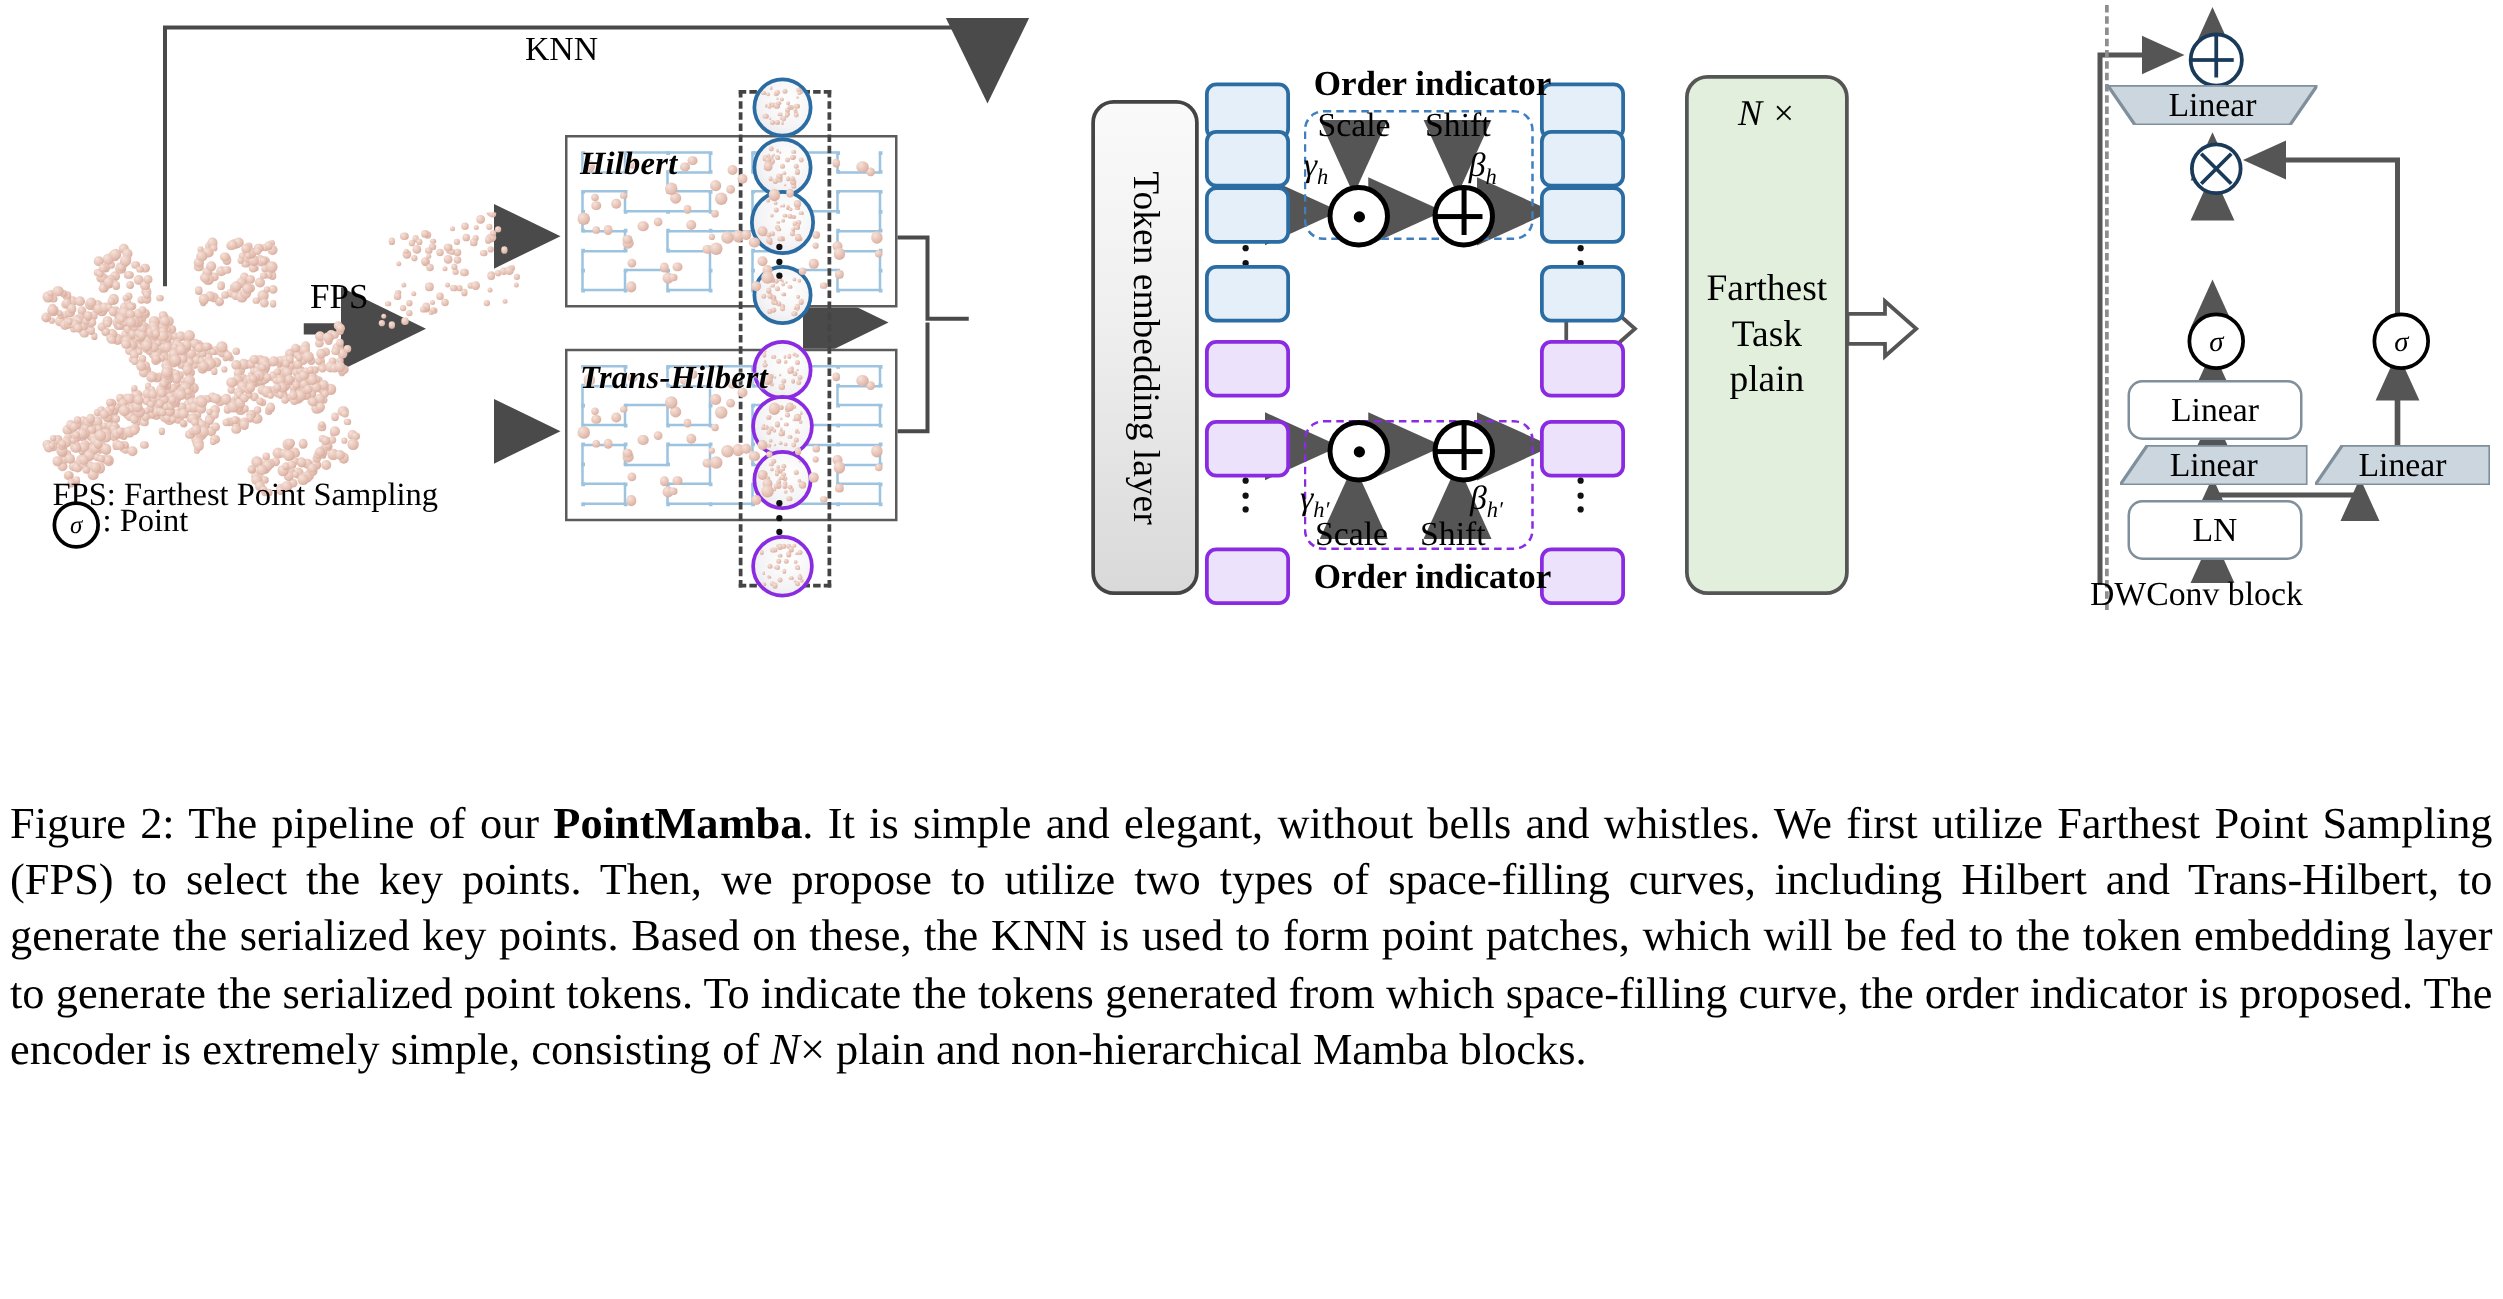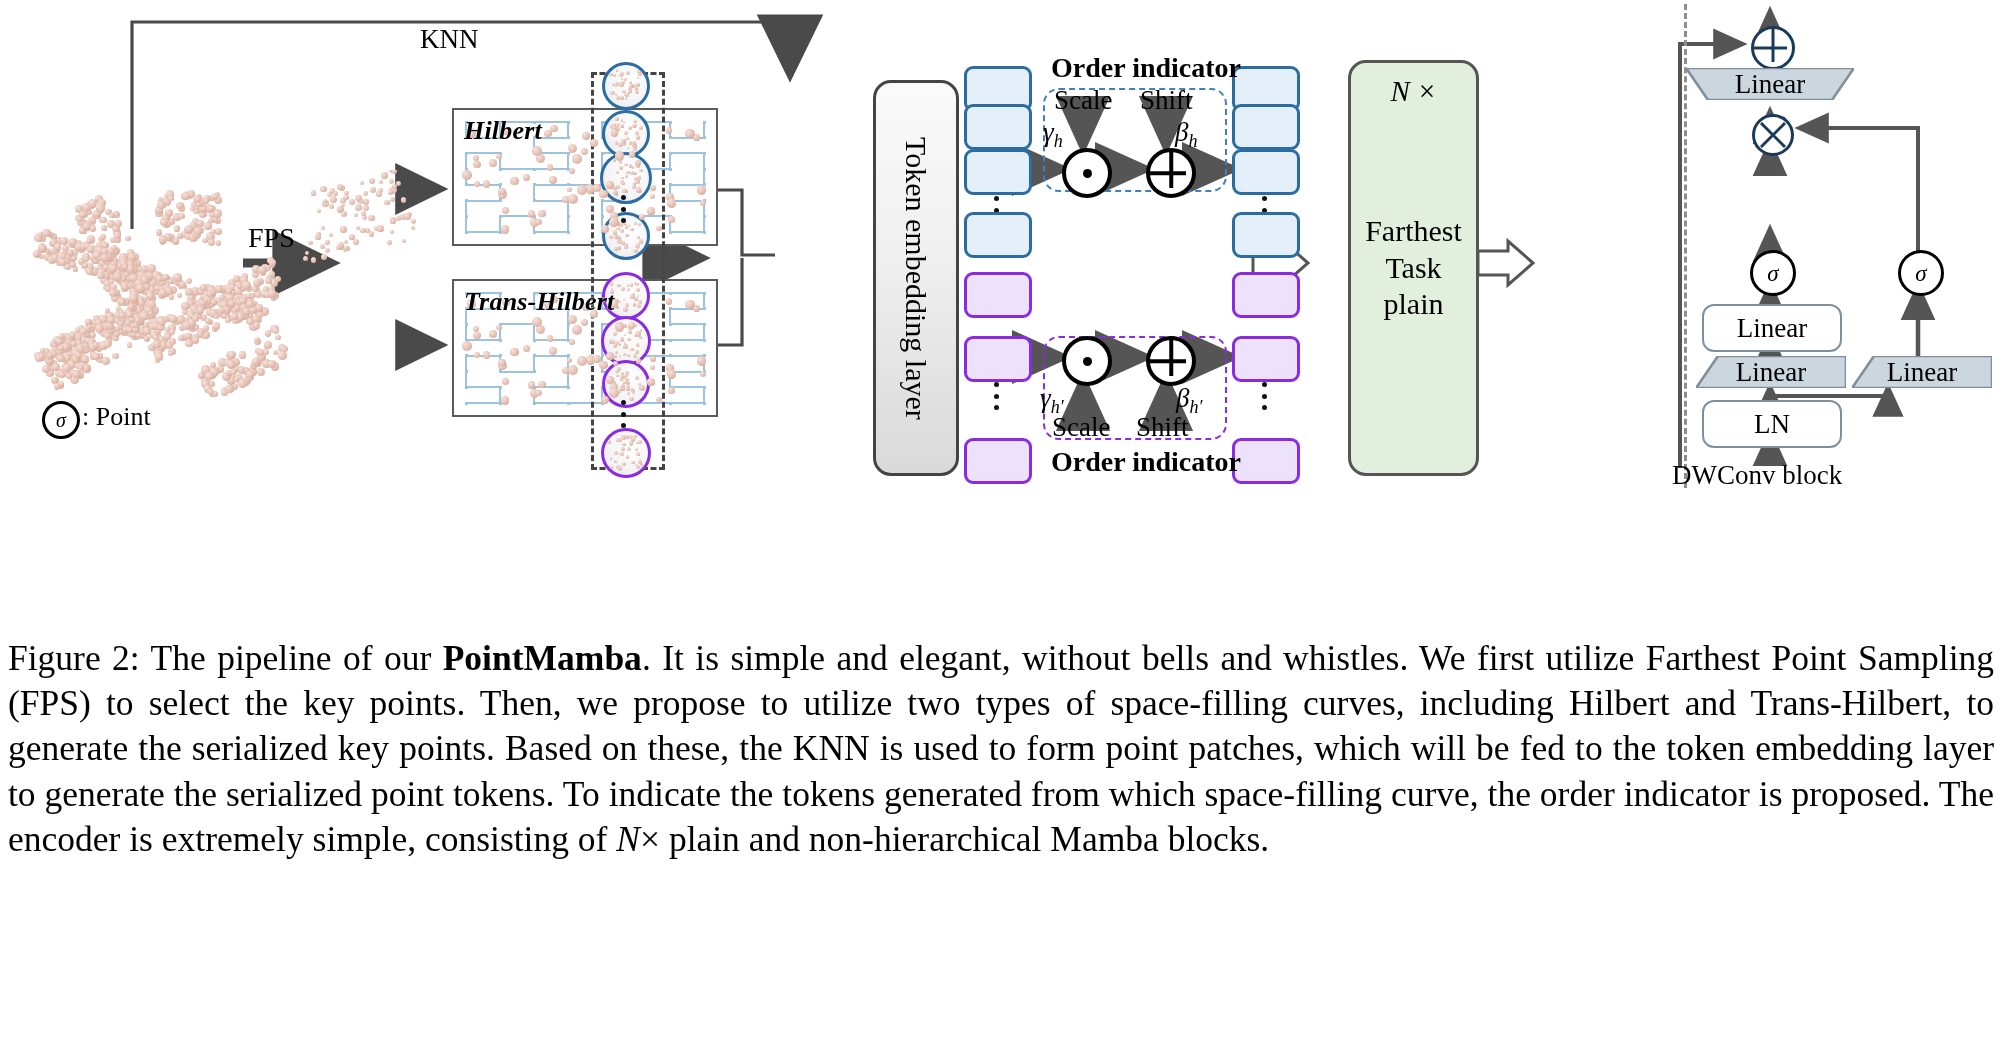--- a/index.html
+++ b/index.html
@@ -1713,20 +1713,21 @@
       <div class="pt" style="left: 44.4528px; top: 77.7171px; width: 7.69671px; height: 7.69671px; z-index: 3;"></div>
       <div class="pt" style="left: 46.9402px; top: 115.417px; width: 8.18001px; height: 8.18001px; z-index: 3;"></div>
       <div class="pt" style="left: 184.98px; top: 103.826px; width: 6.05245px; height: 6.05245px; z-index: 3;"></div>
       <div class="pt" style="left: 230.986px; top: 18.5178px; width: 9.77296px; height: 9.77296px; z-index: 3;"></div>
       <div class="pt" style="left: 112.518px; top: 76.7872px; width: 5.07534px; height: 5.07534px; z-index: 3;"></div>
       <div class="pt" style="left: 214.196px; top: 106.298px; width: 6.51943px; height: 6.51943px; z-index: 3;"></div>
       <div class="pt" style="left: 122.892px; top: 75.0175px; width: 9.95085px; height: 9.95085px; z-index: 3;"></div>
       <div class="pt" style="left: 42.3122px; top: 43.9603px; width: 5.4991px; height: 5.4991px; z-index: 3;"></div>
     </div>
 
+  <div class="lbl" style="left:42px;top:381px;font-size:26px;">FPS: Farthest Point Sampling</div>
 
   <div class="op thin" style="left:42px;top:401px;width:32px;height:32px;display:flex;align-items:center;justify-content:center;">
     <span style="font-style:italic;font-size:20px;line-height:1;">σ</span>
   </div>
   <div class="lbl" style="left:82px;top:402px;font-size:26px;">: Point</div>
 
   <div class="dashgroup" style="left:591px;top:72px;width:68px;height:392px;"></div>
 
   <div id="patch-col">
       <div class="patch blue" style="left: 602px; top: 62px; width: 42px; height: 42px;">

